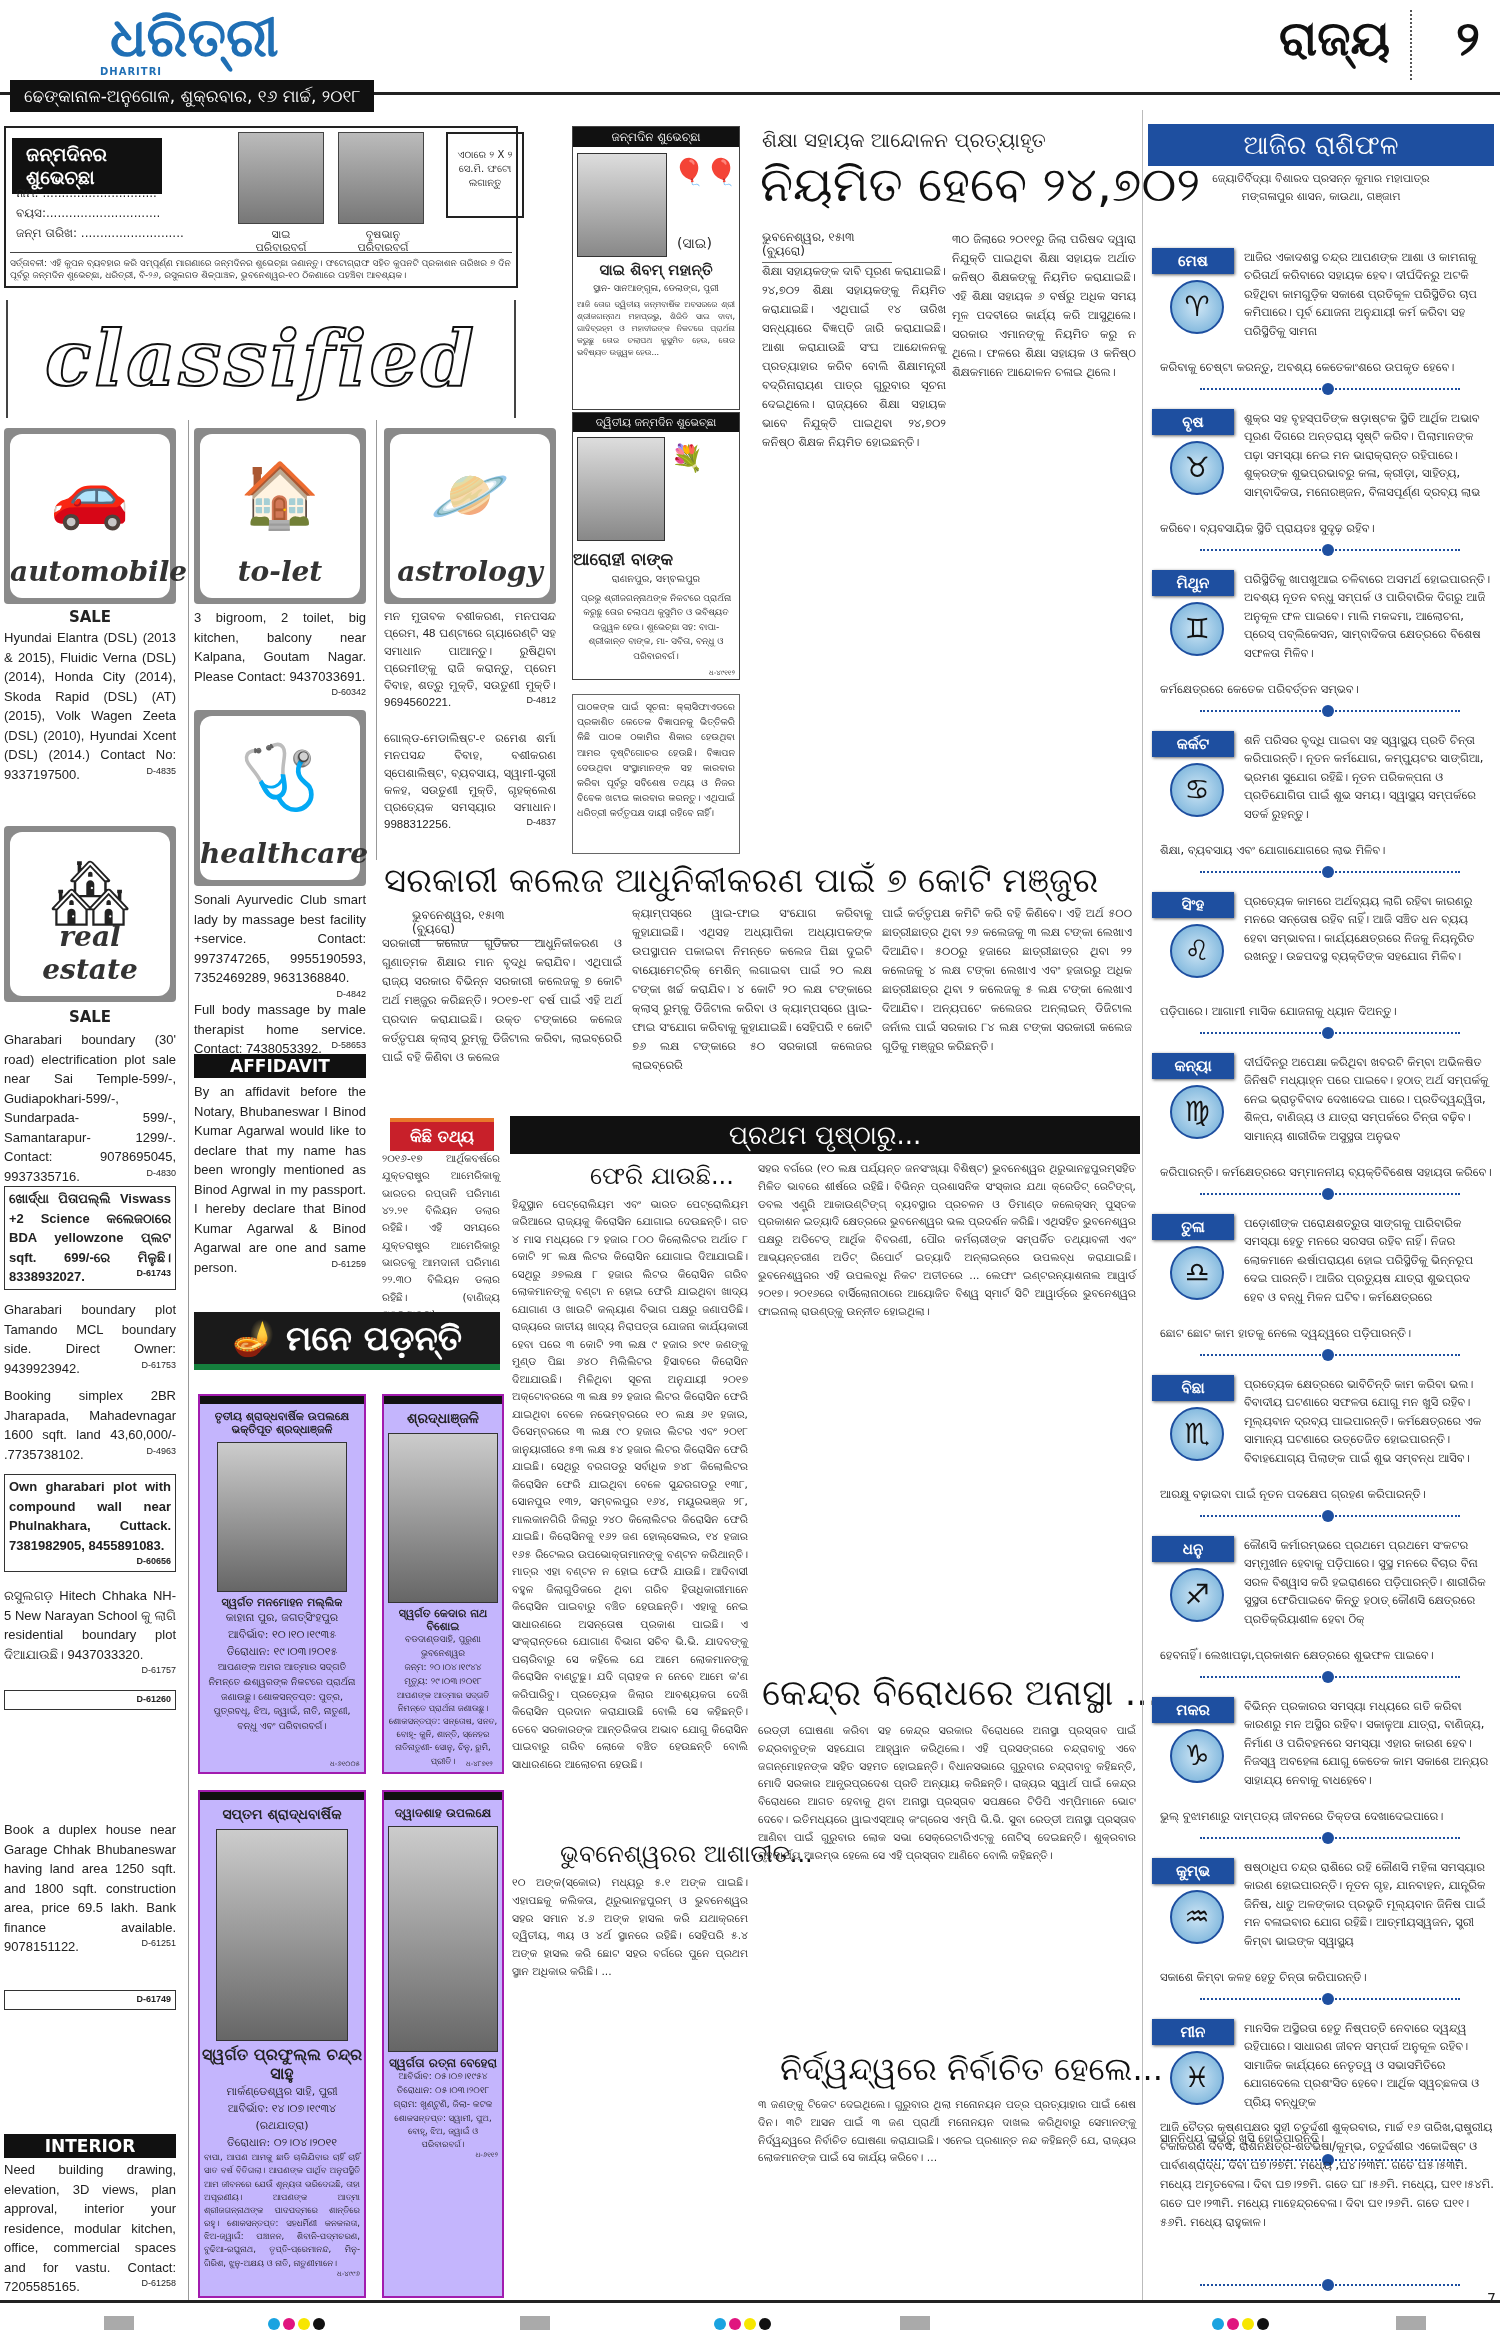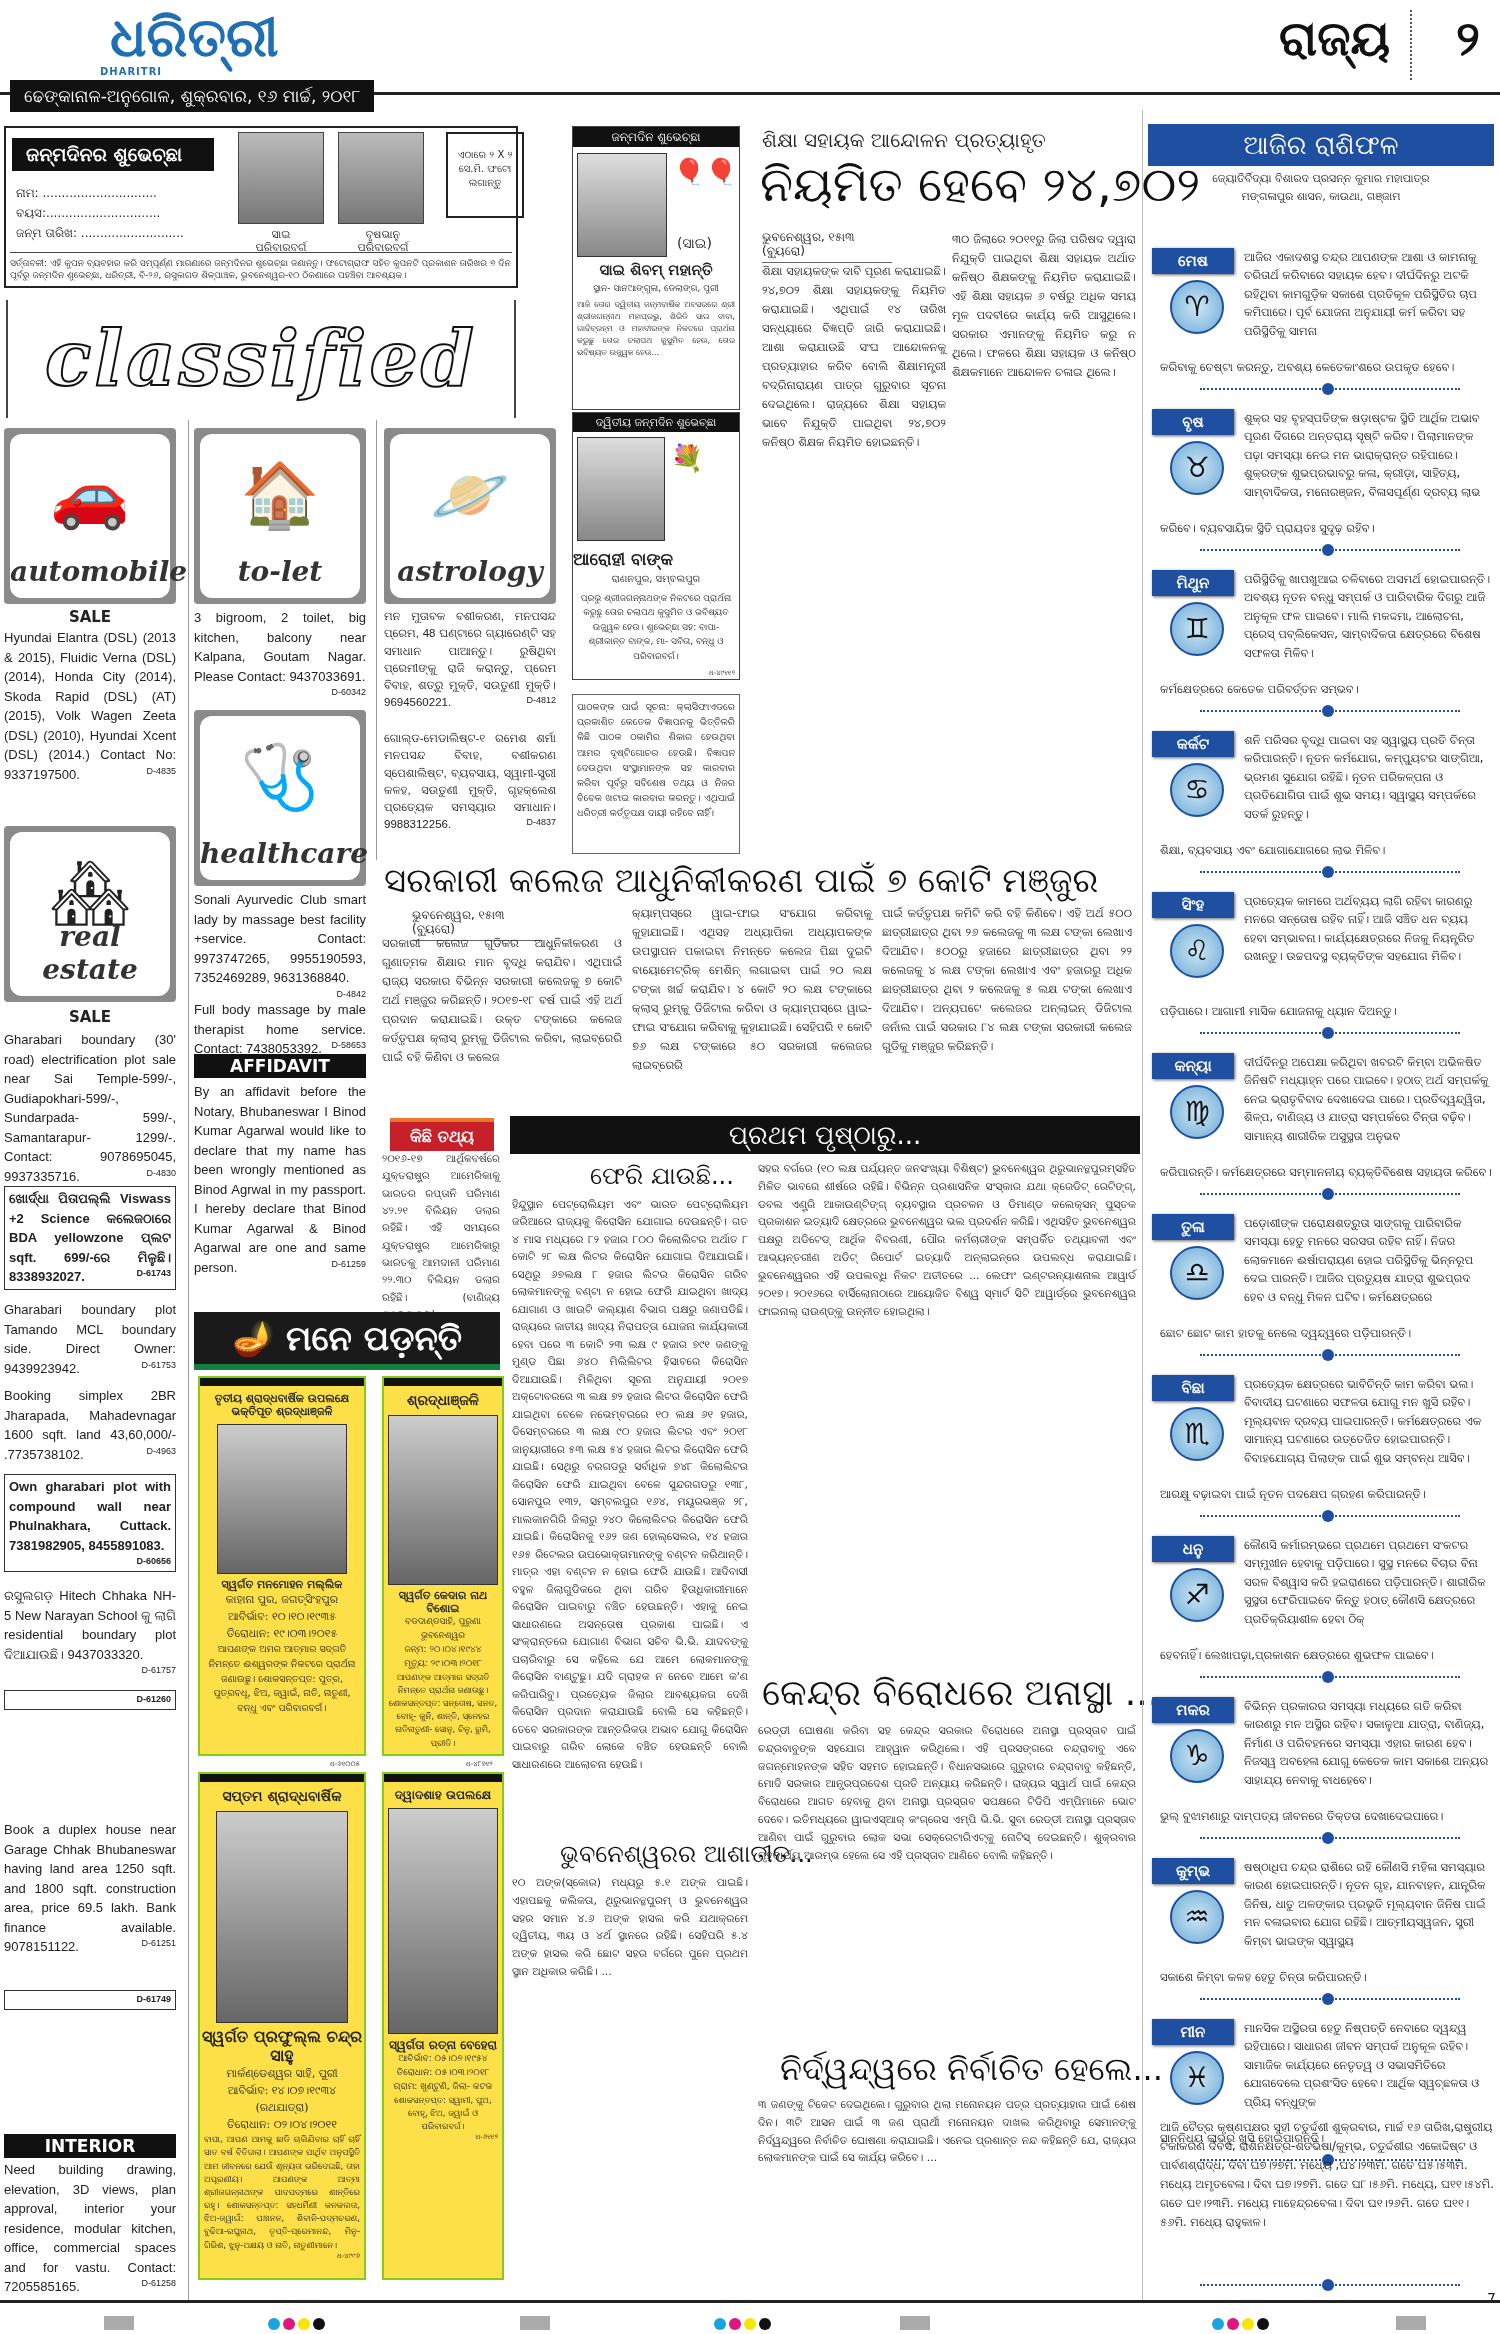--- a/index.html
+++ b/index.html
@@ -8,21 +8,21 @@
   .masthead-logo { left: 78px; top: 10px; font-family: "DejaVu Serif", serif; font-size: 54px; color: #1f6fb5; font-weight: bold; line-height: 1; margin-left: 32px; }
   .masthead-sub { left: 100px; top: 66px; font-size: 10px; color: #1f6fb5; font-weight: bold; letter-spacing: 1px; }
   .dateline { left: 10px; top: 80px; background: #111; color: #fff; font-size: 17px; padding: 6px 14px; }
   .rule-top { left: 0; top: 92px; width: 1500px; height: 3px; background: #222; }
   .section-title { right: 110px; top: 10px; font-size: 48px; font-weight: bold; color: #111; }
   .page-num { right: 20px; top: 10px; font-size: 48px; font-weight: bold; color: #111; }
   .section-sep { right: 88px; top: 10px; height: 70px; border-left: 2px dotted #555; }
 
   
   .coupon { left: 4px; top: 126px; width: 514px; height: 162px; border: 2px solid #222; }
-  .coupon-title { position: absolute; left: 6px; top: 10px; background: #111; color: #fff; font-size: 19px; font-weight: bold; padding: 5px 14px; width: 202px; }
+  .coupon-title { position: absolute; left: 6px; top: 10px; background: #111; color: #fff; font-size: 19px; font-weight: bold; padding: 5px 14px; width: 150px; }
   .coupon-field { position: absolute; left: 10px; font-size: 12px; }
   .photo { position: absolute; background: linear-gradient(#bbb,#777); border: 1px solid #444; }
   .photo-cap { position: absolute; font-size: 11px; text-align: center; width: 90px; }
   .placeholder-box { position: absolute; left: 420px; top: 4px; width: 78px; height: 86px; border: 2px solid #222; font-size: 10px; text-align: center; padding-top: 14px; line-height: 1.4; }
   .coupon-rules { position: absolute; left: 4px; bottom: 4px; right: 4px; border-top: 1px solid #444; font-size: 9px; padding-top: 4px; line-height: 1.4; }
 
   
   .cat-box { position: absolute; width: 172px; height: 176px; background: #8a8a8a; border-radius: 4px; padding: 6px; }
   .cat-inner { width: 100%; height: 100%; background: #fff; border-radius: 12px; position: relative; }
   .cat-label { position: absolute; bottom: 10px; left: 0; right: 0; text-align: center; font-family: "DejaVu Serif", serif; font-style: italic; font-weight: bold; font-size: 28px; color: #333; }
@@ -38,21 +38,21 @@
   .kicker { position: absolute; font-size: 20px; color: #222; }
   .headline { position: absolute; font-size: 48px; color: #111; line-height: 1; }
   .dateline-news { position: absolute; font-size: 12px; border-bottom: 1px solid #666; padding-bottom: 4px; }
   .col-text { position: absolute; font-size: 11.5px; line-height: 1.65; text-align: justify; color: #222; }
   .big-head { position: absolute; font-size: 36px; color: #111; }
   .dark-bar { position: absolute; background: #111; color: #fff; font-size: 26px; text-align: center; }
   .red-tag { position: absolute; background: #c8202a; color: #fff; font-weight: bold; font-size: 16px; text-align: center; padding: 5px 0; border-top: 4px solid #e8782a; }
   .sub-head { position: absolute; font-size: 24px; color: #111; }
 
   
-  .obit { position: absolute; border: 2px solid #84cc16; background: #fde047; }
+  .obit { position: absolute; border: 2px solid #a21caf; background: #c4b5fd; margin-top: 18px; }
   .obit-bar { height: 8px; background: #111; }
   .obit-title { text-align: center; font-size: 14px; font-weight: bold; margin: 6px 0; }
   .obit-photo { margin: 0 auto; background: linear-gradient(#ccc,#666); border: 1px solid #333; }
   .obit-name { text-align: center; font-size: 16px; font-weight: bold; margin-top: 4px; }
   .obit-line { text-align: center; font-size: 11px; line-height: 1.55; padding: 0 4px; }
   .mane-banner { position: absolute; background: #1a1a1a; color: #fff; font-size: 34px; font-weight: bold; text-align: center; border-bottom: 6px solid #15803d; }
 
   
   .rashi-head { position: absolute; left: 1148px; top: 124px; width: 346px; height: 42px; background: #1e4fa0; color: #fff; font-size: 26px; text-align: center; line-height: 42px; }
   .rashi-sub { position: absolute; left: 1148px; top: 170px; width: 346px; font-size: 11px; text-align: center; line-height: 1.6; }

